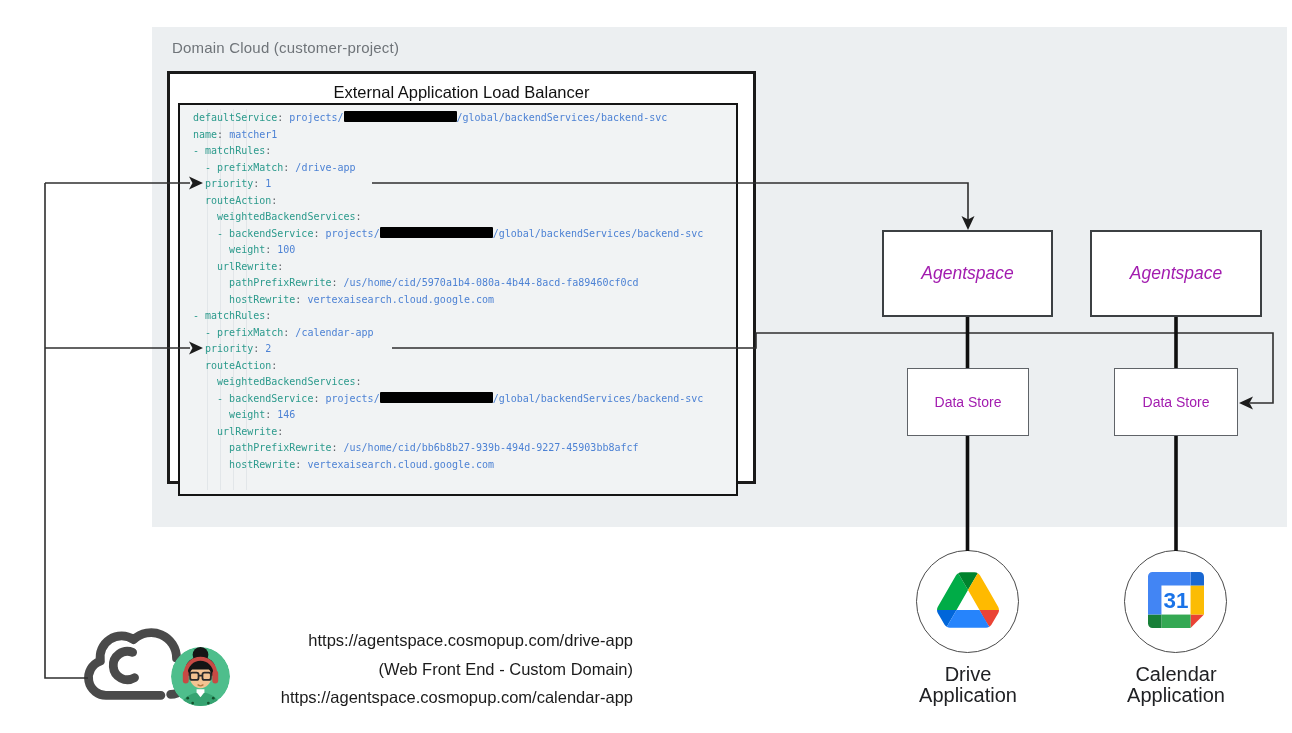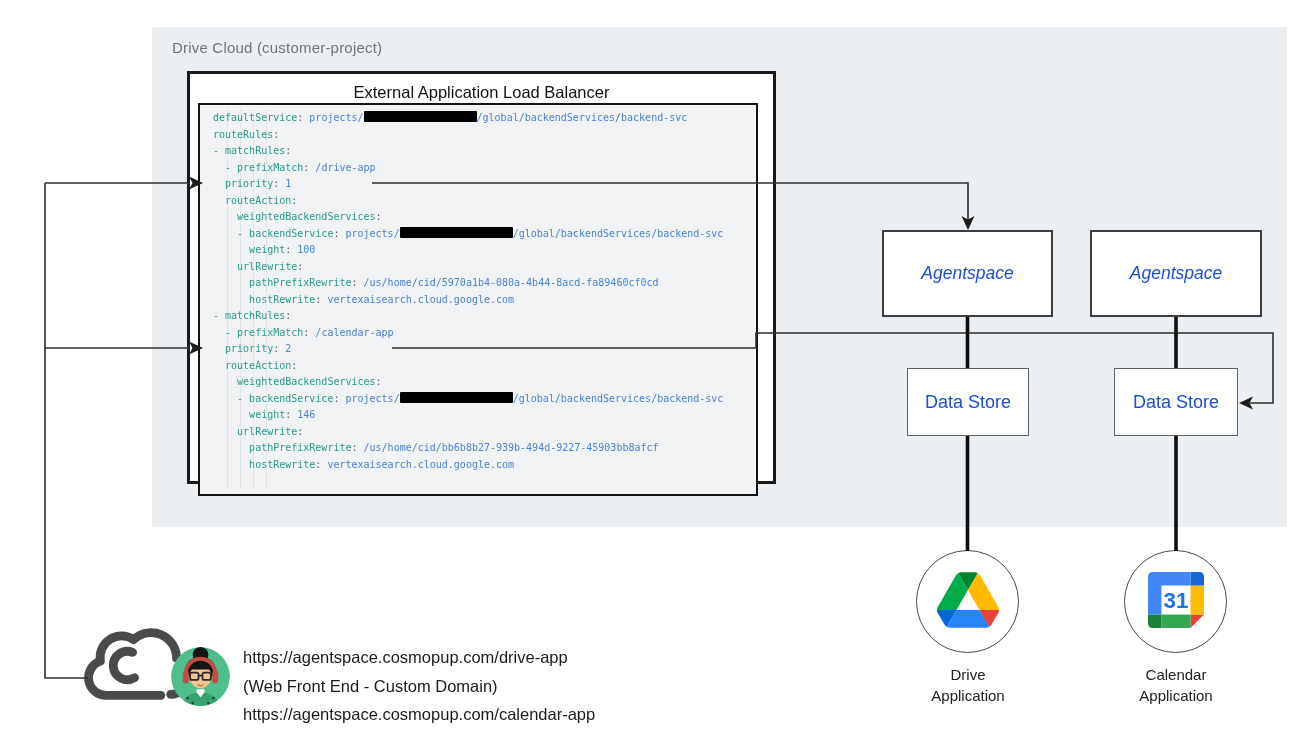--- a/index.html
+++ b/index.html
@@ -2,74 +2,74 @@
 <html style="--key-color: #2b9a8c; --val-color: #4d82d4; --punct-color: #5F6368;"><head>
 <meta charset="utf-8">
 <style>
   * { box-sizing: border-box; margin: 0; padding: 0; }
   body { background: #fff; font-family: "Liberation Sans", sans-serif; }
   .canvas { position: relative; width: 1292px; height: 733px; background: #fff; overflow: hidden; }
 
   .gcp-region { position: absolute; left: 152px; top: 27px; width: 1135px; height: 500px; background: #ECEFF1; z-index: 0; }
   .gcp-label { position: absolute; left: 20px; top: 12px; font-size: 15px; color: #6F7479; letter-spacing: .2px; }
 
-  .lb-box { position: absolute; left: 167px; top: 71px; width: 589px; height: 413px; background: #fff; border: 3px solid #1a1a1a; z-index: 1; margin-left: 20px; }
+  .lb-box { position: absolute; left: 167px; top: 71px; width: 589px; height: 413px; background: #fff; border: 3px solid #1a1a1a; z-index: 1; }
   .lb-title { position: absolute; left: 0; right: 0; top: 9px; text-align: center; font-size: 16.5px; color: #111; }
 
   .yaml-box { position: absolute; left: 8px; top: 29px; width: 560px; height: 393px; background: #F1F3F4; border: 2px solid #141414; overflow: hidden; }
   .indent-guide { position: absolute; top: 4px; bottom: 4px; width: 1px; background: #E2E6E9; }
   .yaml-code { position: relative; padding: 5px 0 0 13px; font-family: "DejaVu Sans Mono", "Liberation Mono", monospace; font-size: 10px; }
   .code-line { height: 16.5px; line-height: 16.5px; white-space: pre; }
   .tok-k { color: var(--key-color, #2b9a8c); }
   .tok-v { color: var(--val-color, #4d82d4); }
   .tok-p { color: var(--punct-color, #5F6368); }
   .redact { display: inline-block; width: 113px; height: 11px; background: #000; vertical-align: -1px; border-radius: 1px; }
 
-  .node-box { position: absolute; background: #fff; display: flex; align-items: center; justify-content: center; z-index: 2; color: #1d4ed8; }
+  .node-box { position: absolute; background: #fff; display: flex; align-items: center; justify-content: center; z-index: 2; color: #a21caf; }
   .agentspace { width: 171px; height: 87px; border: 2px solid #3c4043; font-size: 17.5px; font-style: italic; }
   .as1 { left: 882px; top: 230px; }
   .as2 { left: 1090px; top: 230px; width: 172px; }
-  .datastore { width: 122px; height: 68px; border: 1.5px solid #5f6368; font-size: 18px; }
+  .datastore { width: 122px; height: 68px; border: 1.5px solid #5f6368; font-size: 14px; }
   .ds1 { left: 907px; top: 368px; }
   .ds2 { left: 1114px; top: 368px; width: 124px; }
 
   .app-circle { position: absolute; width: 103px; height: 103px; border-radius: 50%; background: #fff; border: 1.6px solid #4a4a4a; display: flex; align-items: center; justify-content: center; z-index: 2; }
   .c1 { left: 916px; top: 550px; }
   .c2 { left: 1124px; top: 550px; align-items: center; }
 
-  .app-label { position: absolute; width: 140px; text-align: center; font-size: 15px; line-height: 21px; color: #202124; z-index: 2; }
+  .app-label { position: absolute; width: 140px; text-align: center; font-size: 20px; line-height: 21px; color: #202124; z-index: 2; }
   .al1 { left: 898px; top: 664px; }
   .al2 { left: 1106px; top: 664px; }
 
-  .frontend-text { position: absolute; left: 243px; top: 626px; width: 390px; text-align: left; font-size: 16.5px; line-height: 28.5px; color: #1b1b1b; z-index: 2; margin-top: 17px; }
+  .frontend-text { position: absolute; left: 243px; top: 626px; width: 390px; text-align: right; font-size: 16.5px; line-height: 28.5px; color: #1b1b1b; z-index: 2; }
 
   .cloud-wrap { position: absolute; left: 76px; top: 616px; width: 122px; height: 100px; z-index: 2; }
   .avatar-wrap { position: absolute; left: 171px; top: 647px; width: 59px; height: 59px; z-index: 3; }
 
   .overlay { position: absolute; left: 0; top: 0; width: 1292px; height: 733px; z-index: 5; pointer-events: none; }
 </style>
 </head>
 <body>
 
 <div class="canvas">
 
   <div class="gcp-region">
-    <div class="gcp-label">Drive Cloud (customer-project)</div>
+    <div class="gcp-label">Domain Cloud (customer-project)</div>
   </div>
 
   <div class="lb-box">
     <div class="lb-title">External Application Load Balancer</div>
     <div class="yaml-box">
       <div class="indent-guide" style="left:27px"></div>
       <div class="indent-guide" style="left:40px"></div>
       <div class="indent-guide" style="left:53px"></div>
       <div class="indent-guide" style="left:66px"></div>
       <div id="yaml-code" class="yaml-code">
           <div class="code-line"><span class="tok-k">defaultService</span><span class="tok-p">: </span><span class="tok-v">projects/</span><span class="redact" style="background: rgb(0, 0, 0);"></span><span class="tok-v">/global/backendServices/backend-svc</span></div>
-          <div class="code-line"><span class="tok-k">routeRules</span><span class="tok-p">:</span></div>
+          <div class="code-line"><span class="tok-k">name</span><span class="tok-p">: </span><span class="tok-v">matcher1</span></div>
           <div class="code-line"><span class="tok-k">- matchRules</span><span class="tok-p">:</span></div>
           <div class="code-line"><span class="tok-k">  - prefixMatch</span><span class="tok-p">: </span><span class="tok-v">/drive-app</span></div>
           <div class="code-line"><span class="tok-k">  priority</span><span class="tok-p">: </span><span class="tok-v">1</span></div>
           <div class="code-line"><span class="tok-k">  routeAction</span><span class="tok-p">:</span></div>
           <div class="code-line"><span class="tok-k">    weightedBackendServices</span><span class="tok-p">:</span></div>
           <div class="code-line"><span class="tok-k">    - backendService</span><span class="tok-p">: </span><span class="tok-v">projects/</span><span class="redact" style="background: rgb(0, 0, 0);"></span><span class="tok-v">/global/backendServices/backend-svc</span></div>
           <div class="code-line"><span class="tok-k">      weight</span><span class="tok-p">: </span><span class="tok-v">100</span></div>
           <div class="code-line"><span class="tok-k">    urlRewrite</span><span class="tok-p">:</span></div>
           <div class="code-line"><span class="tok-k">      pathPrefixRewrite</span><span class="tok-p">: </span><span class="tok-v">/us/home/cid/5970a1b4-080a-4b44-8acd-fa89460cf0cd</span></div>
           <div class="code-line"><span class="tok-k">      hostRewrite</span><span class="tok-p">: </span><span class="tok-v">vertexaisearch.cloud.google.com</span></div>

